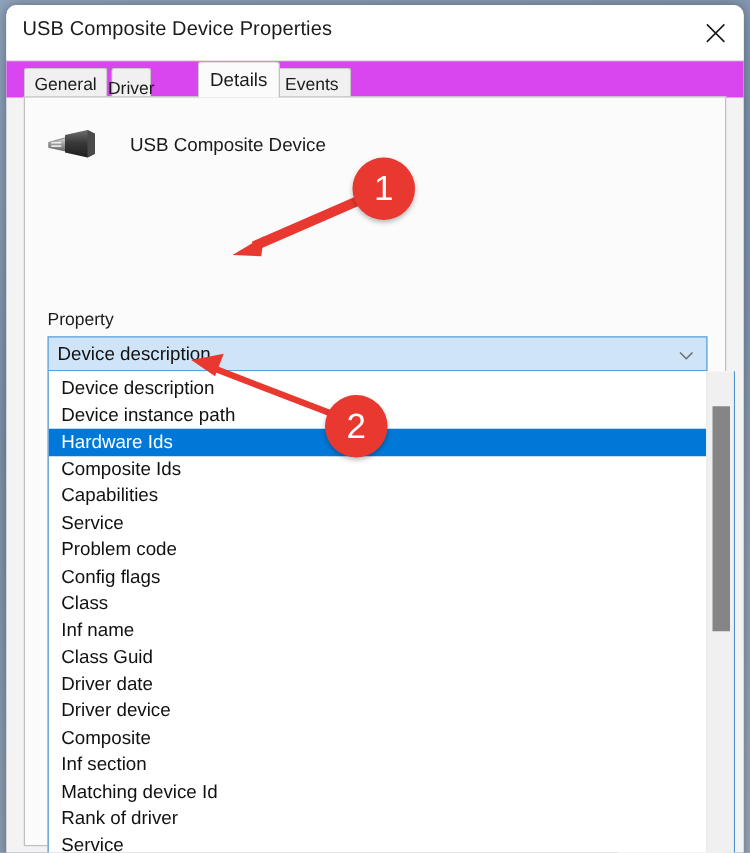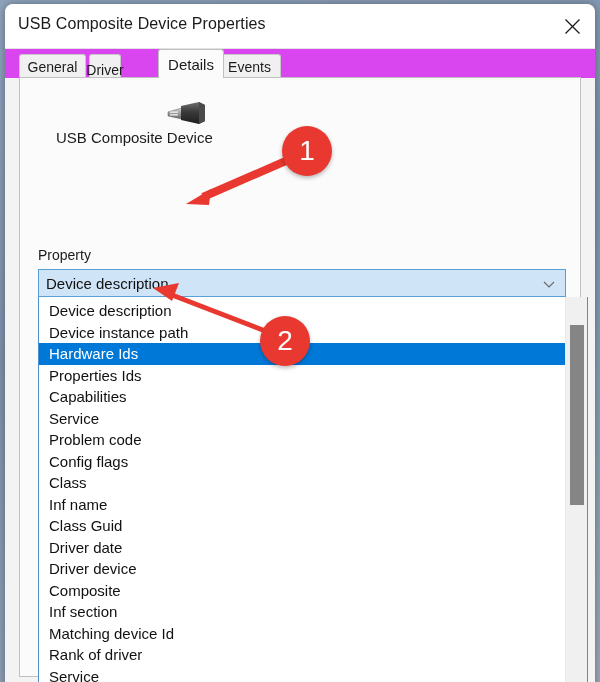--- a/index.html
+++ b/index.html
@@ -107,22 +107,21 @@
     border: 1px solid #c0c0c0;
     box-sizing: border-box;
   }
 
   .dev-row {
     position: absolute;
     left: 16px;
     top: 21px;
     height: 34px;
     display: flex;
-    align-items: flex-end;
-    flex-direction: column;
+    align-items: center;
   }
   .dev-icon {
     width: 48px;
     height: 30px;
     position: relative;
   }
   .dev-name {
     margin-left: 20px;
     font-size: 15px;
     color: #1b1b1b;
@@ -325,21 +324,21 @@
             <path d="M2 5 L7 10 L12 5" stroke="#6b6b6b" stroke-width="1.2" fill="none"></path>
           </svg>
         </span>
       </div>
 
       <div class="dropdown">
         <div class="dd-list" id="ddlist">
             <div class="dd-item">Device description</div>
             <div class="dd-item">Device instance path</div>
             <div class="dd-item sel">Hardware Ids</div>
-            <div class="dd-item">Properties Ids</div>
+            <div class="dd-item">Composite Ids</div>
             <div class="dd-item">Capabilities</div>
             <div class="dd-item">Service</div>
             <div class="dd-item">Problem code</div>
             <div class="dd-item">Config flags</div>
             <div class="dd-item">Class</div>
             <div class="dd-item">Inf name</div>
             <div class="dd-item">Class Guid</div>
             <div class="dd-item">Driver date</div>
             <div class="dd-item">Driver device</div>
             <div class="dd-item">Composite</div>

